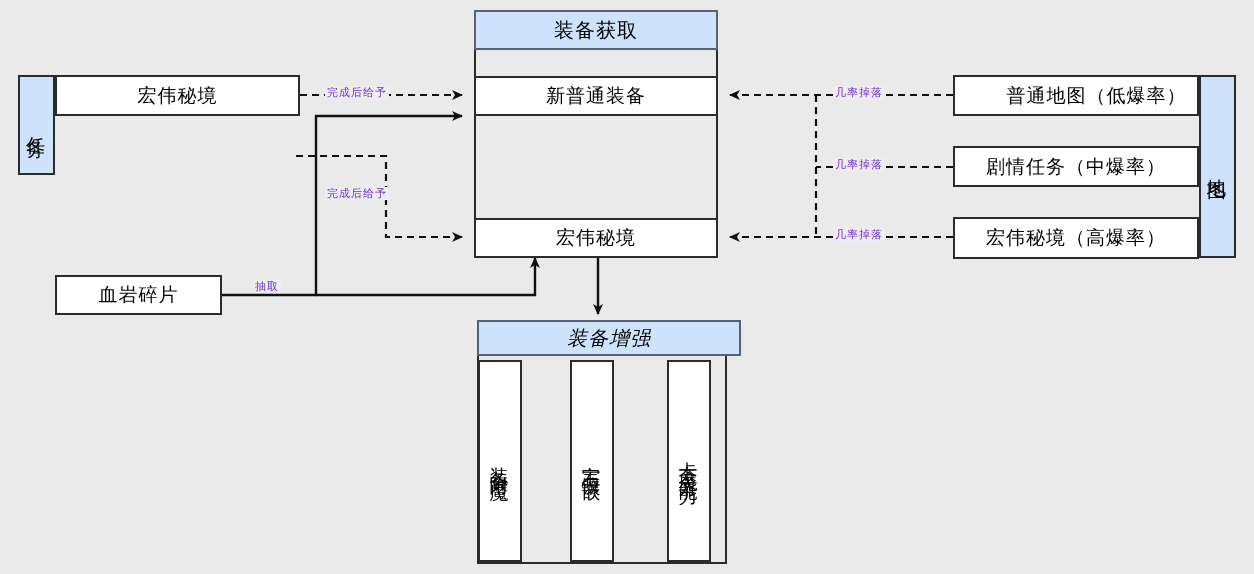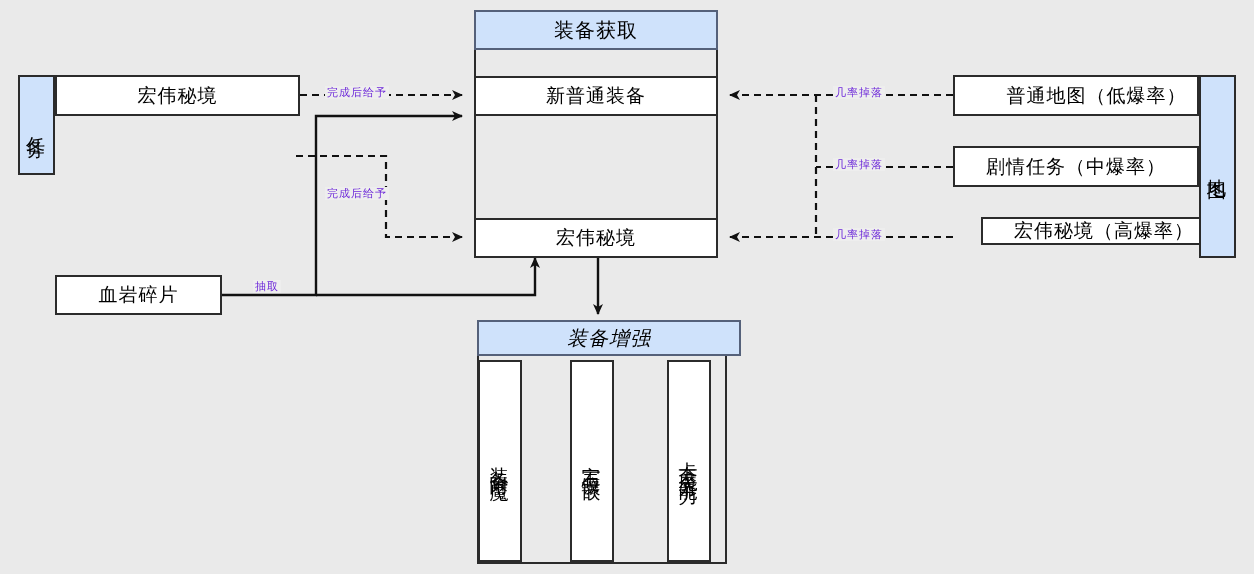--- a/index.html
+++ b/index.html
@@ -97,21 +97,21 @@
   <div class="box band" style="left:18px;top:75px;width:37px;height:100px;">任务</div>
   <div class="box" style="left:55px;top:75px;width:245px;height:41px;">宏伟秘境</div>
 
   <div class="wrap" style="left:474px;top:10px;width:244px;height:248px;"></div>
   <div class="box hdr" style="left:474px;top:10px;width:244px;height:40px;">装备获取</div>
   <div class="box" style="left:474px;top:76px;width:244px;height:40px;">新普通装备</div>
   <div class="box" style="left:474px;top:218px;width:244px;height:40px;">宏伟秘境</div>
 
   <div class="box" style="left:953px;top:75px;width:246px;height:41px;padding-left:41px;">普通地图（低爆率）</div>
   <div class="box" style="left:953px;top:146px;width:246px;height:41px;">剧情任务（中爆率）</div>
-  <div class="box" style="left:953px;top:217px;width:246px;height:28px;margin-left:28px;">宏伟秘境（高爆率）</div>
+  <div class="box" style="left:953px;top:217px;width:246px;height:42px;">宏伟秘境（高爆率）</div>
   <div class="box band" style="left:1199px;top:75px;width:37px;height:183px;">地图</div>
 
   <div class="box" style="left:55px;top:275px;width:167px;height:40px;">血岩碎片</div>
 
   <div class="wrap" style="left:477px;top:320px;width:250px;height:244px;"></div>
   <div class="box hdr" style="left:477px;top:320px;width:264px;height:36px;font-style:italic;">装备增强</div>
   <div class="box" style="left:478px;top:360px;width:44px;height:202px;">
     <span class="vtext">装备附魔</span>
   </div>
   <div class="box" style="left:570px;top:360px;width:44px;height:202px;">

